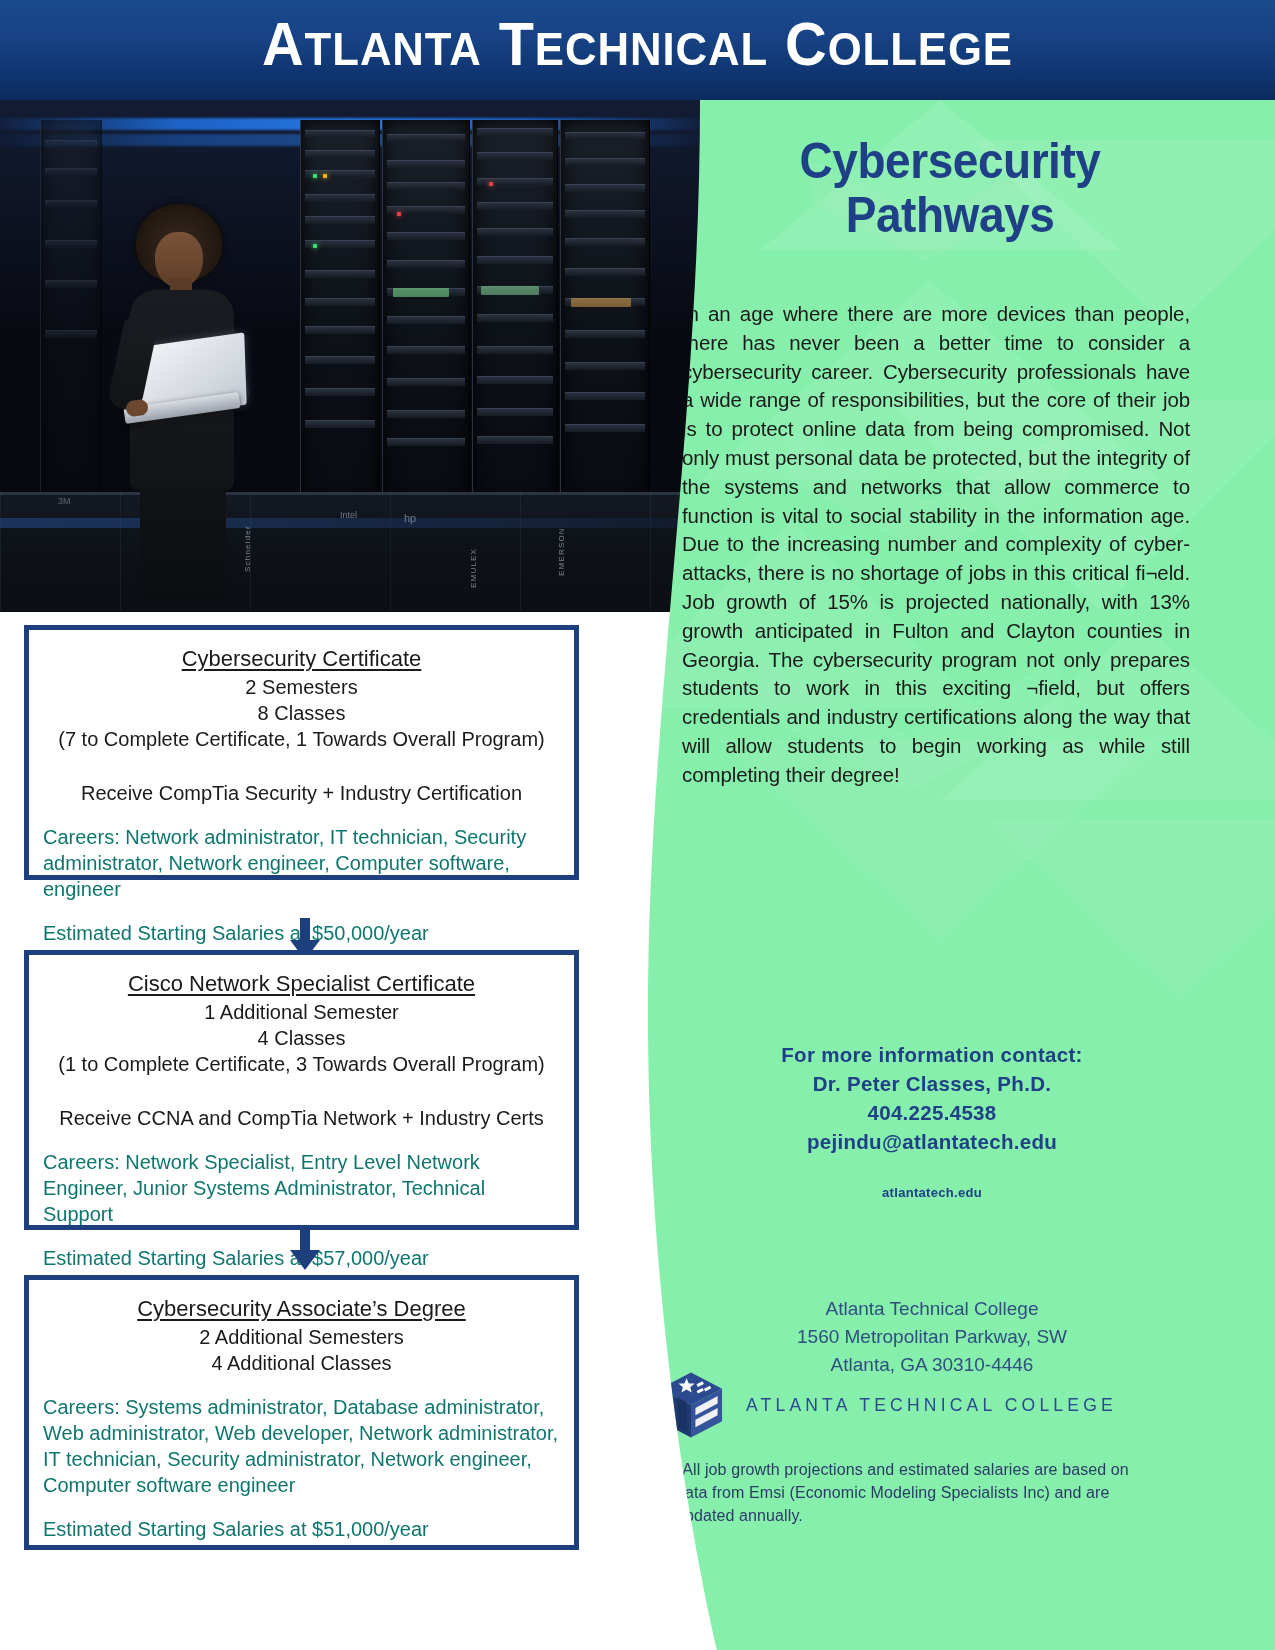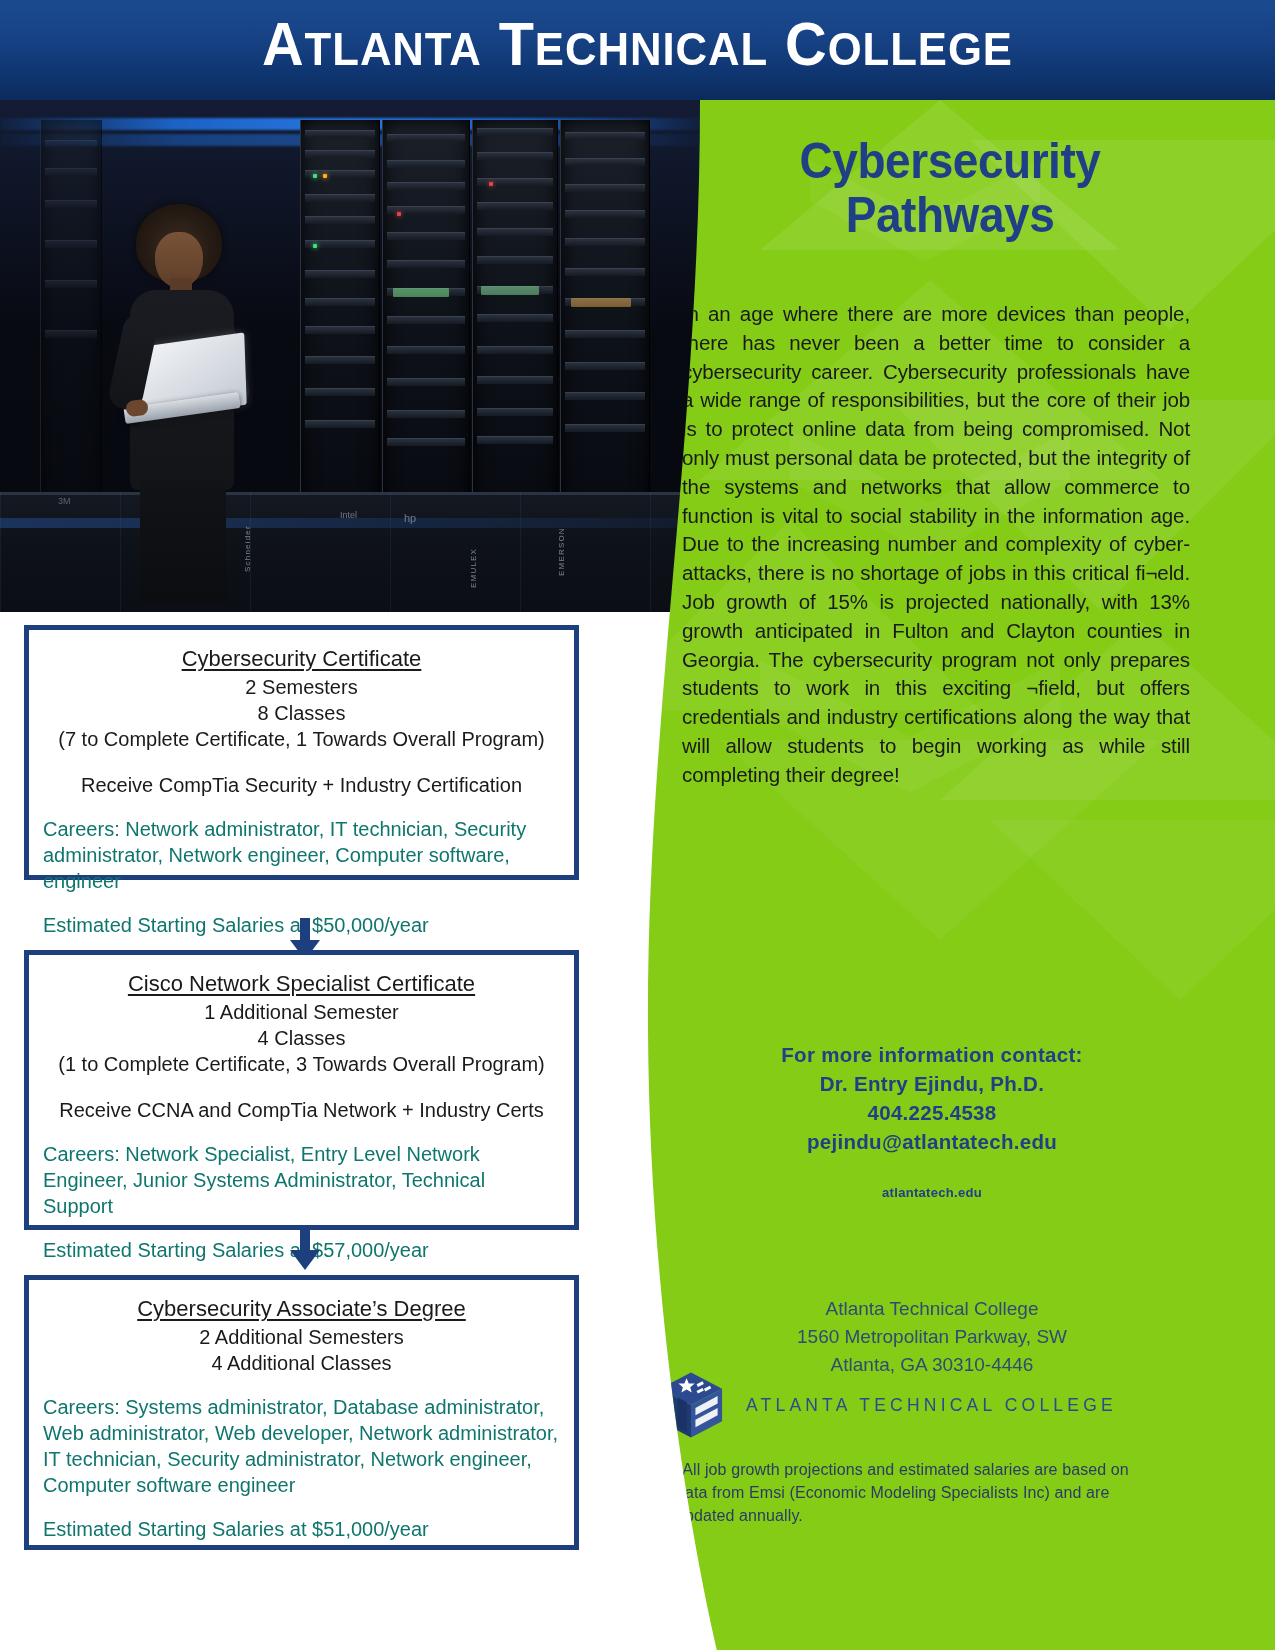--- a/index.html
+++ b/index.html
@@ -174,21 +174,21 @@
     background:#6b4730; border-radius: 8px;
     transform: rotate(-8deg);
   }
 
   
   .yellow-panel {
     position: absolute;
     top: 100px; left: 640px;
     width: 635px;
     height: 1550px;
-    background: #84cc16;
+    background: #86efac;
     overflow: hidden;
     
     clip-path: path("M 60 0 L 635 0 L 635 1550 L 77 1550 C 77 1550 10 1280 8 930 C 6 620 60 330 60 0 Z");
   }
   .yellow-deco { position:absolute; inset:0; pointer-events:none; }
   .yellow-deco .tri {
     position: absolute;
     width: 0; height: 0;
     opacity: .55;
   }
@@ -311,21 +311,21 @@
     font-family: "Liberation Sans", sans-serif;
     font-weight: 400;
   }
   .box-center {
     text-align: center;
     font-size: 20px;
     color: #1a1a1a;
     line-height: 26px;
     font-family: "Liberation Sans", sans-serif;
   }
-  .box-center.gap { margin-top: 20px; }
+  .box-center.gap { margin-top: 28px; }
   .box-left {
     text-align: left;
     font-size: 20px;
     color: #0f766e;
     line-height: 26px;
     margin-top: 18px;
     font-family: "Liberation Sans", sans-serif;
   }
   .arrow {
     position: absolute;
@@ -476,21 +476,21 @@
 
   <div class="cyber-title">
     <span>Cybersecurity</span>
     <span class="l2">Pathways</span>
   </div>
 
   <div class="body-copy">In an age where there are more devices than people, there has never been a better time to consider a cybersecurity career.  Cybersecurity professionals have a wide range of responsibilities, but the core of their job is to protect online data from being compromised. Not only must personal data be protected, but the integrity of the systems and networks that allow commerce to function is vital to social stability in the information age. Due to the increasing number and complexity of cyber-attacks, there is no shortage of jobs in this critical fi¬eld. Job growth of 15% is projected nationally, with 13% growth anticipated in Fulton and Clayton counties in Georgia. The cybersecurity program not only prepares students to work in this exciting ¬field, but offers credentials and industry certifications along the way that will allow students to begin working as while still completing their degree!</div>
 
   <div class="contact-block">
     <div>For more information contact:</div>
-    <div>Dr. Entry Ejindu, Ph.D.</div>
+    <div>Dr. Peter Classes, Ph.D.</div>
     <div>404.225.4538</div>
     <div>pejindu@atlantatech.edu</div>
     <div class="web">atlantatech.edu</div>
   </div>
 
   <div class="address-block">
     <div>Atlanta Technical College</div>
     <div>1560 Metropolitan Parkway, SW</div>
     <div>Atlanta, GA 30310-4446</div>
   </div>

